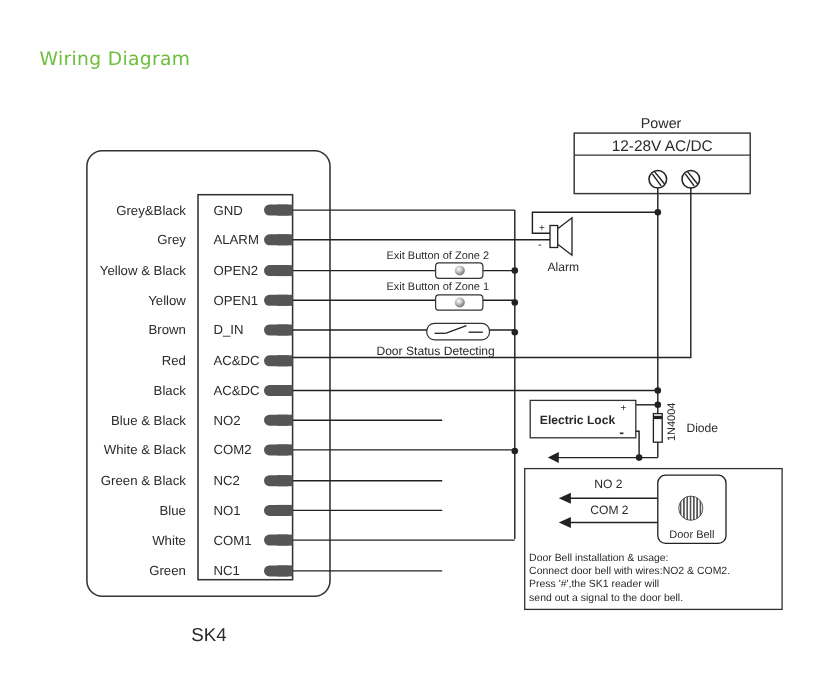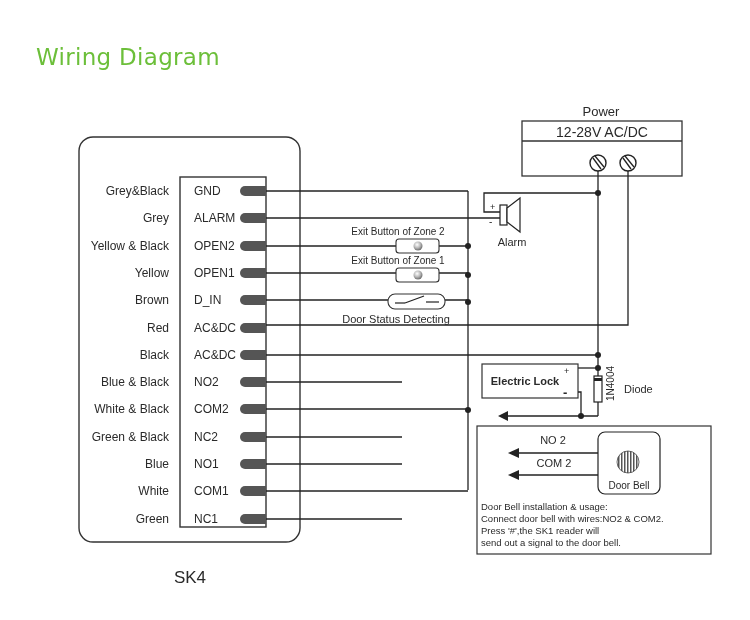--- a/index.html
+++ b/index.html
@@ -1,17 +1,17 @@
 <!DOCTYPE html>
 <html><head>
 <meta charset="utf-8">
 <style>
   html, body { margin:0; padding:0; background:#ffffff; }
   body { width:750px; height:620px; position:relative; overflow:hidden; font-family:"Liberation Sans", sans-serif; }
-  .title { position:absolute; left:36px; top:44px; font-family:"DejaVu Sans", sans-serif; font-size:23px; color:#6cbf3a; letter-spacing:0.3px; }
+  .title { position:absolute; left:36px; top:44px; font-family:"DejaVu Sans", sans-serif; font-size:17px; color:#6cbf3a; letter-spacing:0.3px; }
   svg { position:absolute; left:0; top:0; }
   svg text { font-family:"Liberation Sans", sans-serif; fill:#2a2a2a; }
 </style>
 </head>
 <body>
 
 <div class="title">Wiring Diagram</div>
 
 <svg width="750" height="620" viewBox="0 0 750 620">
   <defs>

